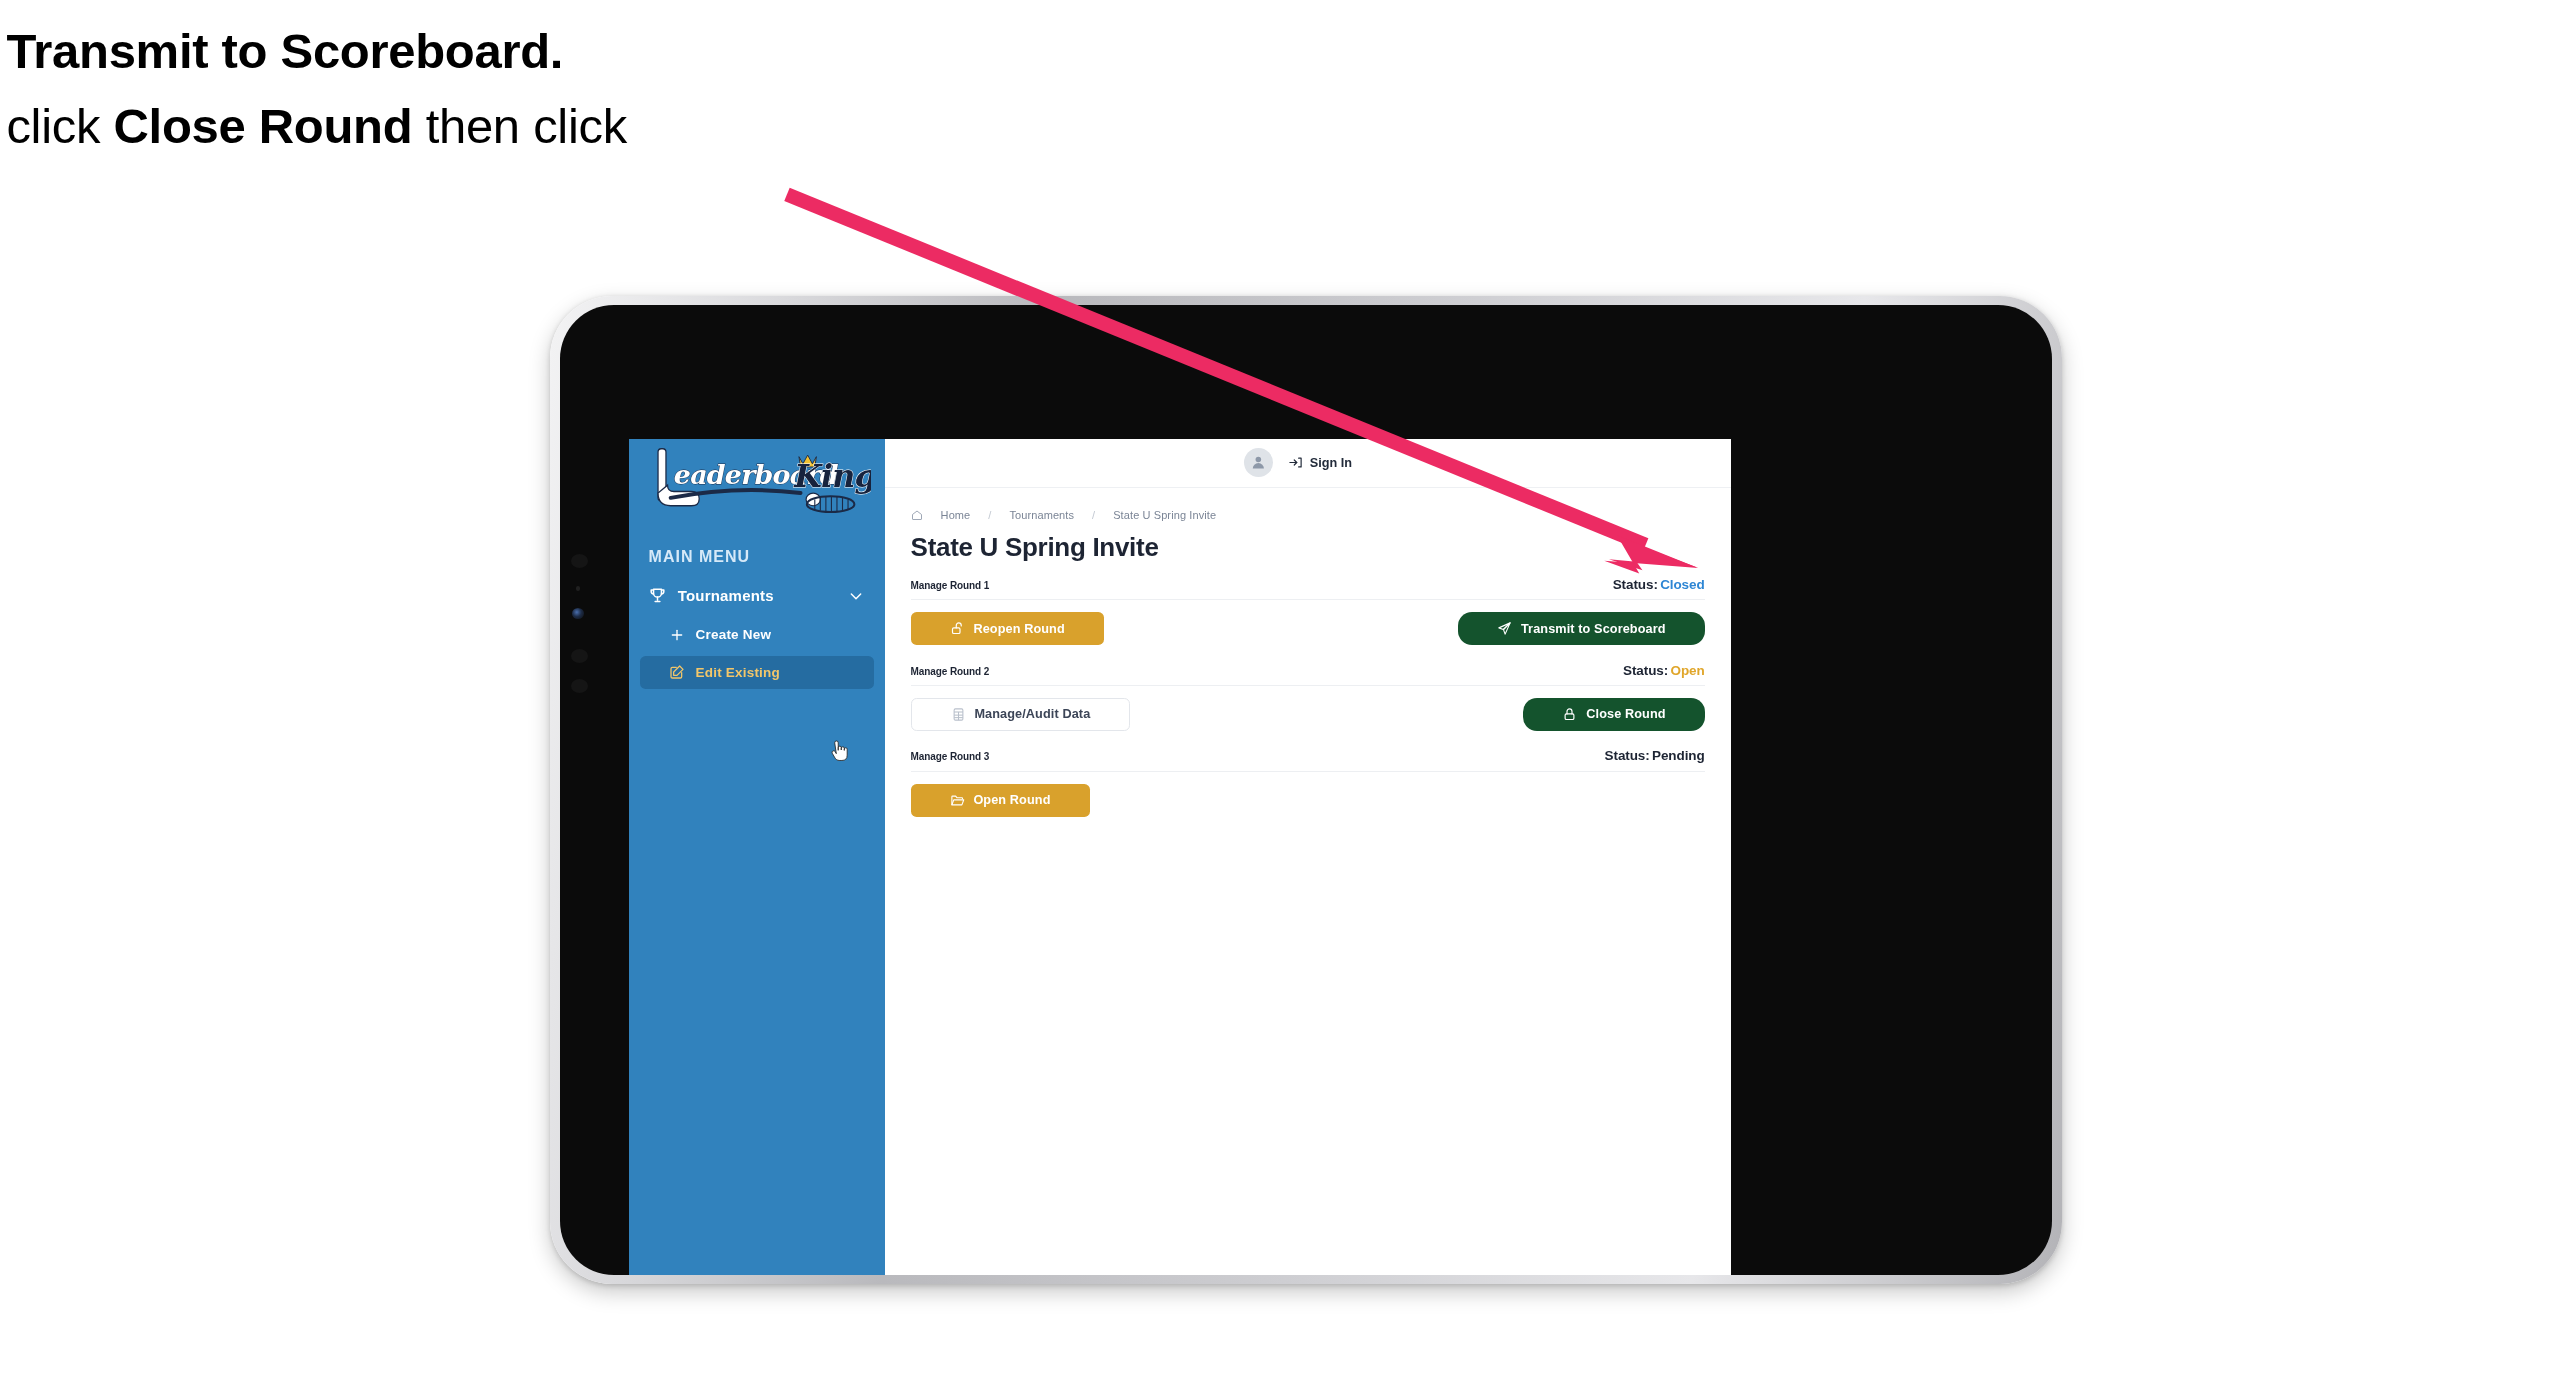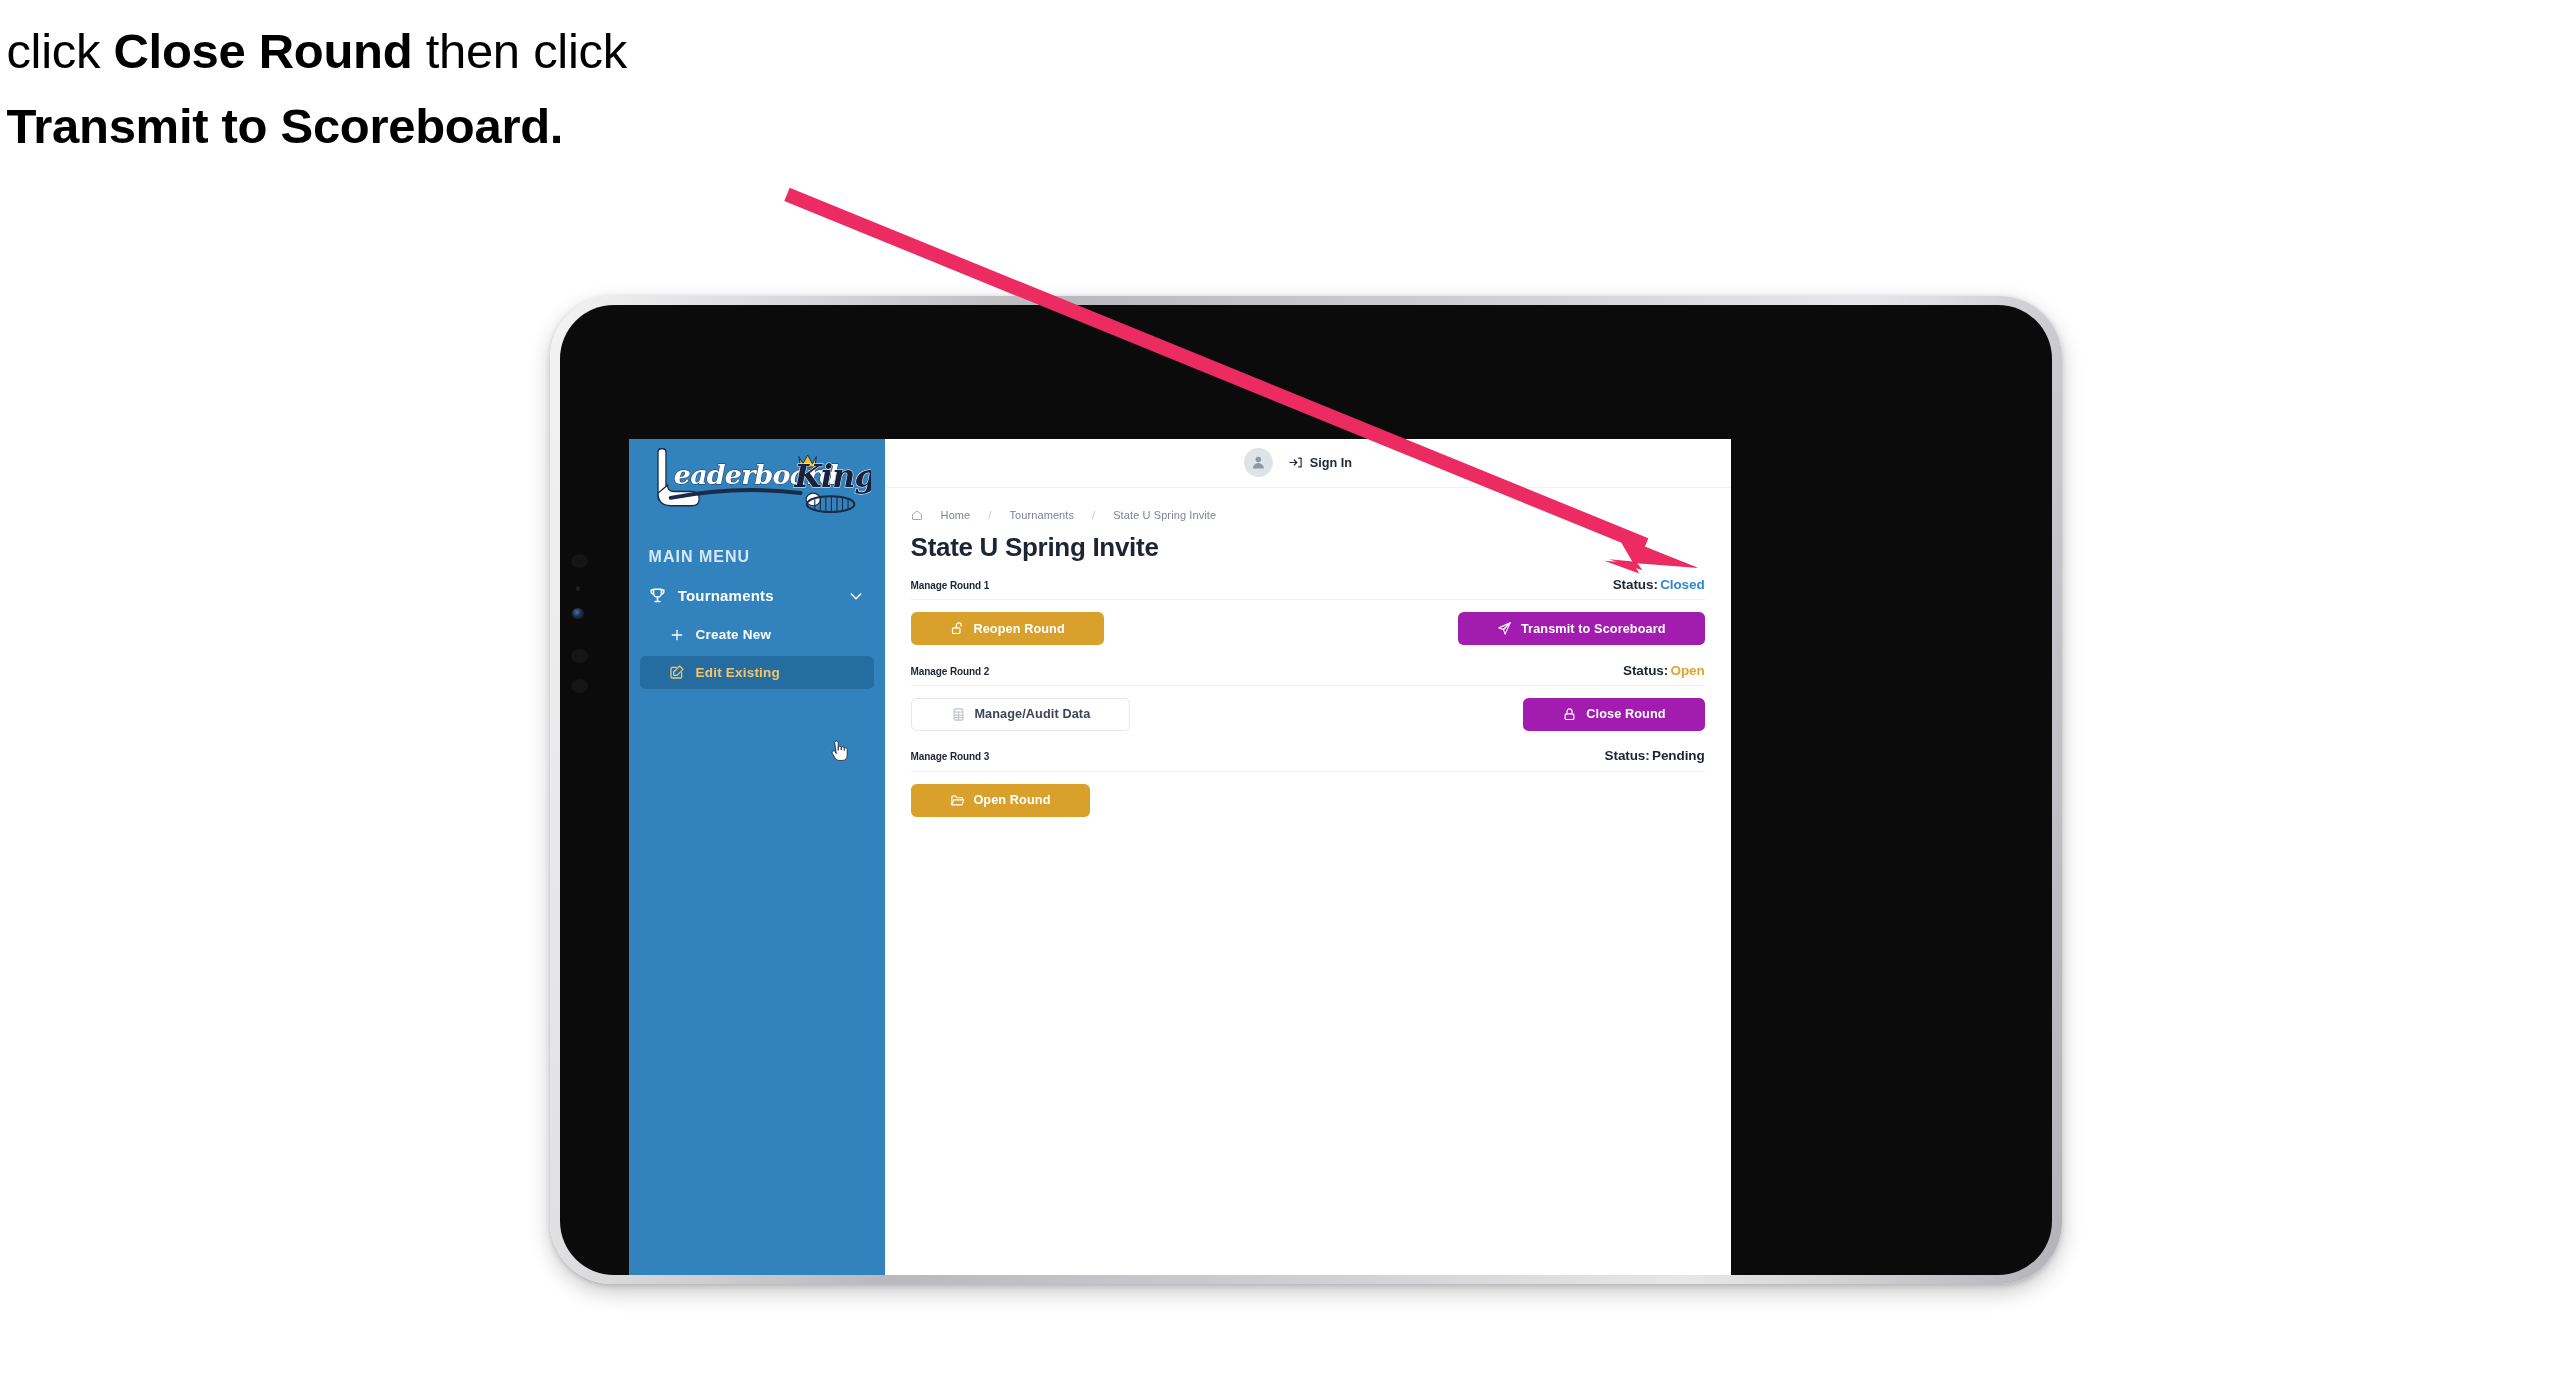--- a/index.html
+++ b/index.html
@@ -260,21 +260,21 @@
     border-radius: 5.6px;
     font-family: "Liberation Sans", sans-serif;
     font-size: 12.7px;
     font-weight: 700;
     letter-spacing: 0.1px;
     cursor: pointer;
     white-space: nowrap;
   }
   .btn .bico { width: 15px; height: 15px; display: block; margin-right: 8.8px; flex: 0 0 15px; }
   .btn-gold  { background: #d9a12c; color: #ffffff; min-width: 156px; }
-  .btn-blue  { background: #a21caf; color: #ffffff; min-width: 156px; }
+  .btn-blue  { background: #14532d; color: #ffffff; min-width: 156px; border-radius: 14px; }
   .btn-ghost {
     background: #ffffff;
     color: #3c4557;
     border: 0.8px solid #e3e6eb;
     min-width: 156px;
   }
   .btn-spacer { width: 0.8px; height: 0.8px; }
 
   
   #arrow-layer {
@@ -283,22 +283,22 @@
     width: 2576px; height: 1386px;
     pointer-events: none;
   }
 </style>
 </head>
 <body>
 
 <div id="stage">
 
   <div id="caption">
+    <div><span class="b">Transmit to Scoreboard.</span></div>
     <div><span>click </span><span class="b">Close Round</span><span> then click</span></div>
-    <div><span class="b">Transmit to Scoreboard.</span></div>
   </div>
 
   <div id="tablet">
     <div id="tablet-screenblack">
 
       <div class="bezel-dot" style="left:11px; top:249px; width:17.5px; height:14.3px;"></div>
       <div class="bezel-dot tiny" style="left:16px; top:281px; width:4.8px;  height:4.8px;"></div>
       <div class="bezel-dot lens" style="left:12px; top:303px; width:12.7px; height:11px;"></div>
       <div class="bezel-dot" style="left:11px; top:344px; width:17.5px; height:14.3px;"></div>
       <div class="bezel-dot" style="left:11px; top:374px; width:17.5px; height:14.3px;"></div>

